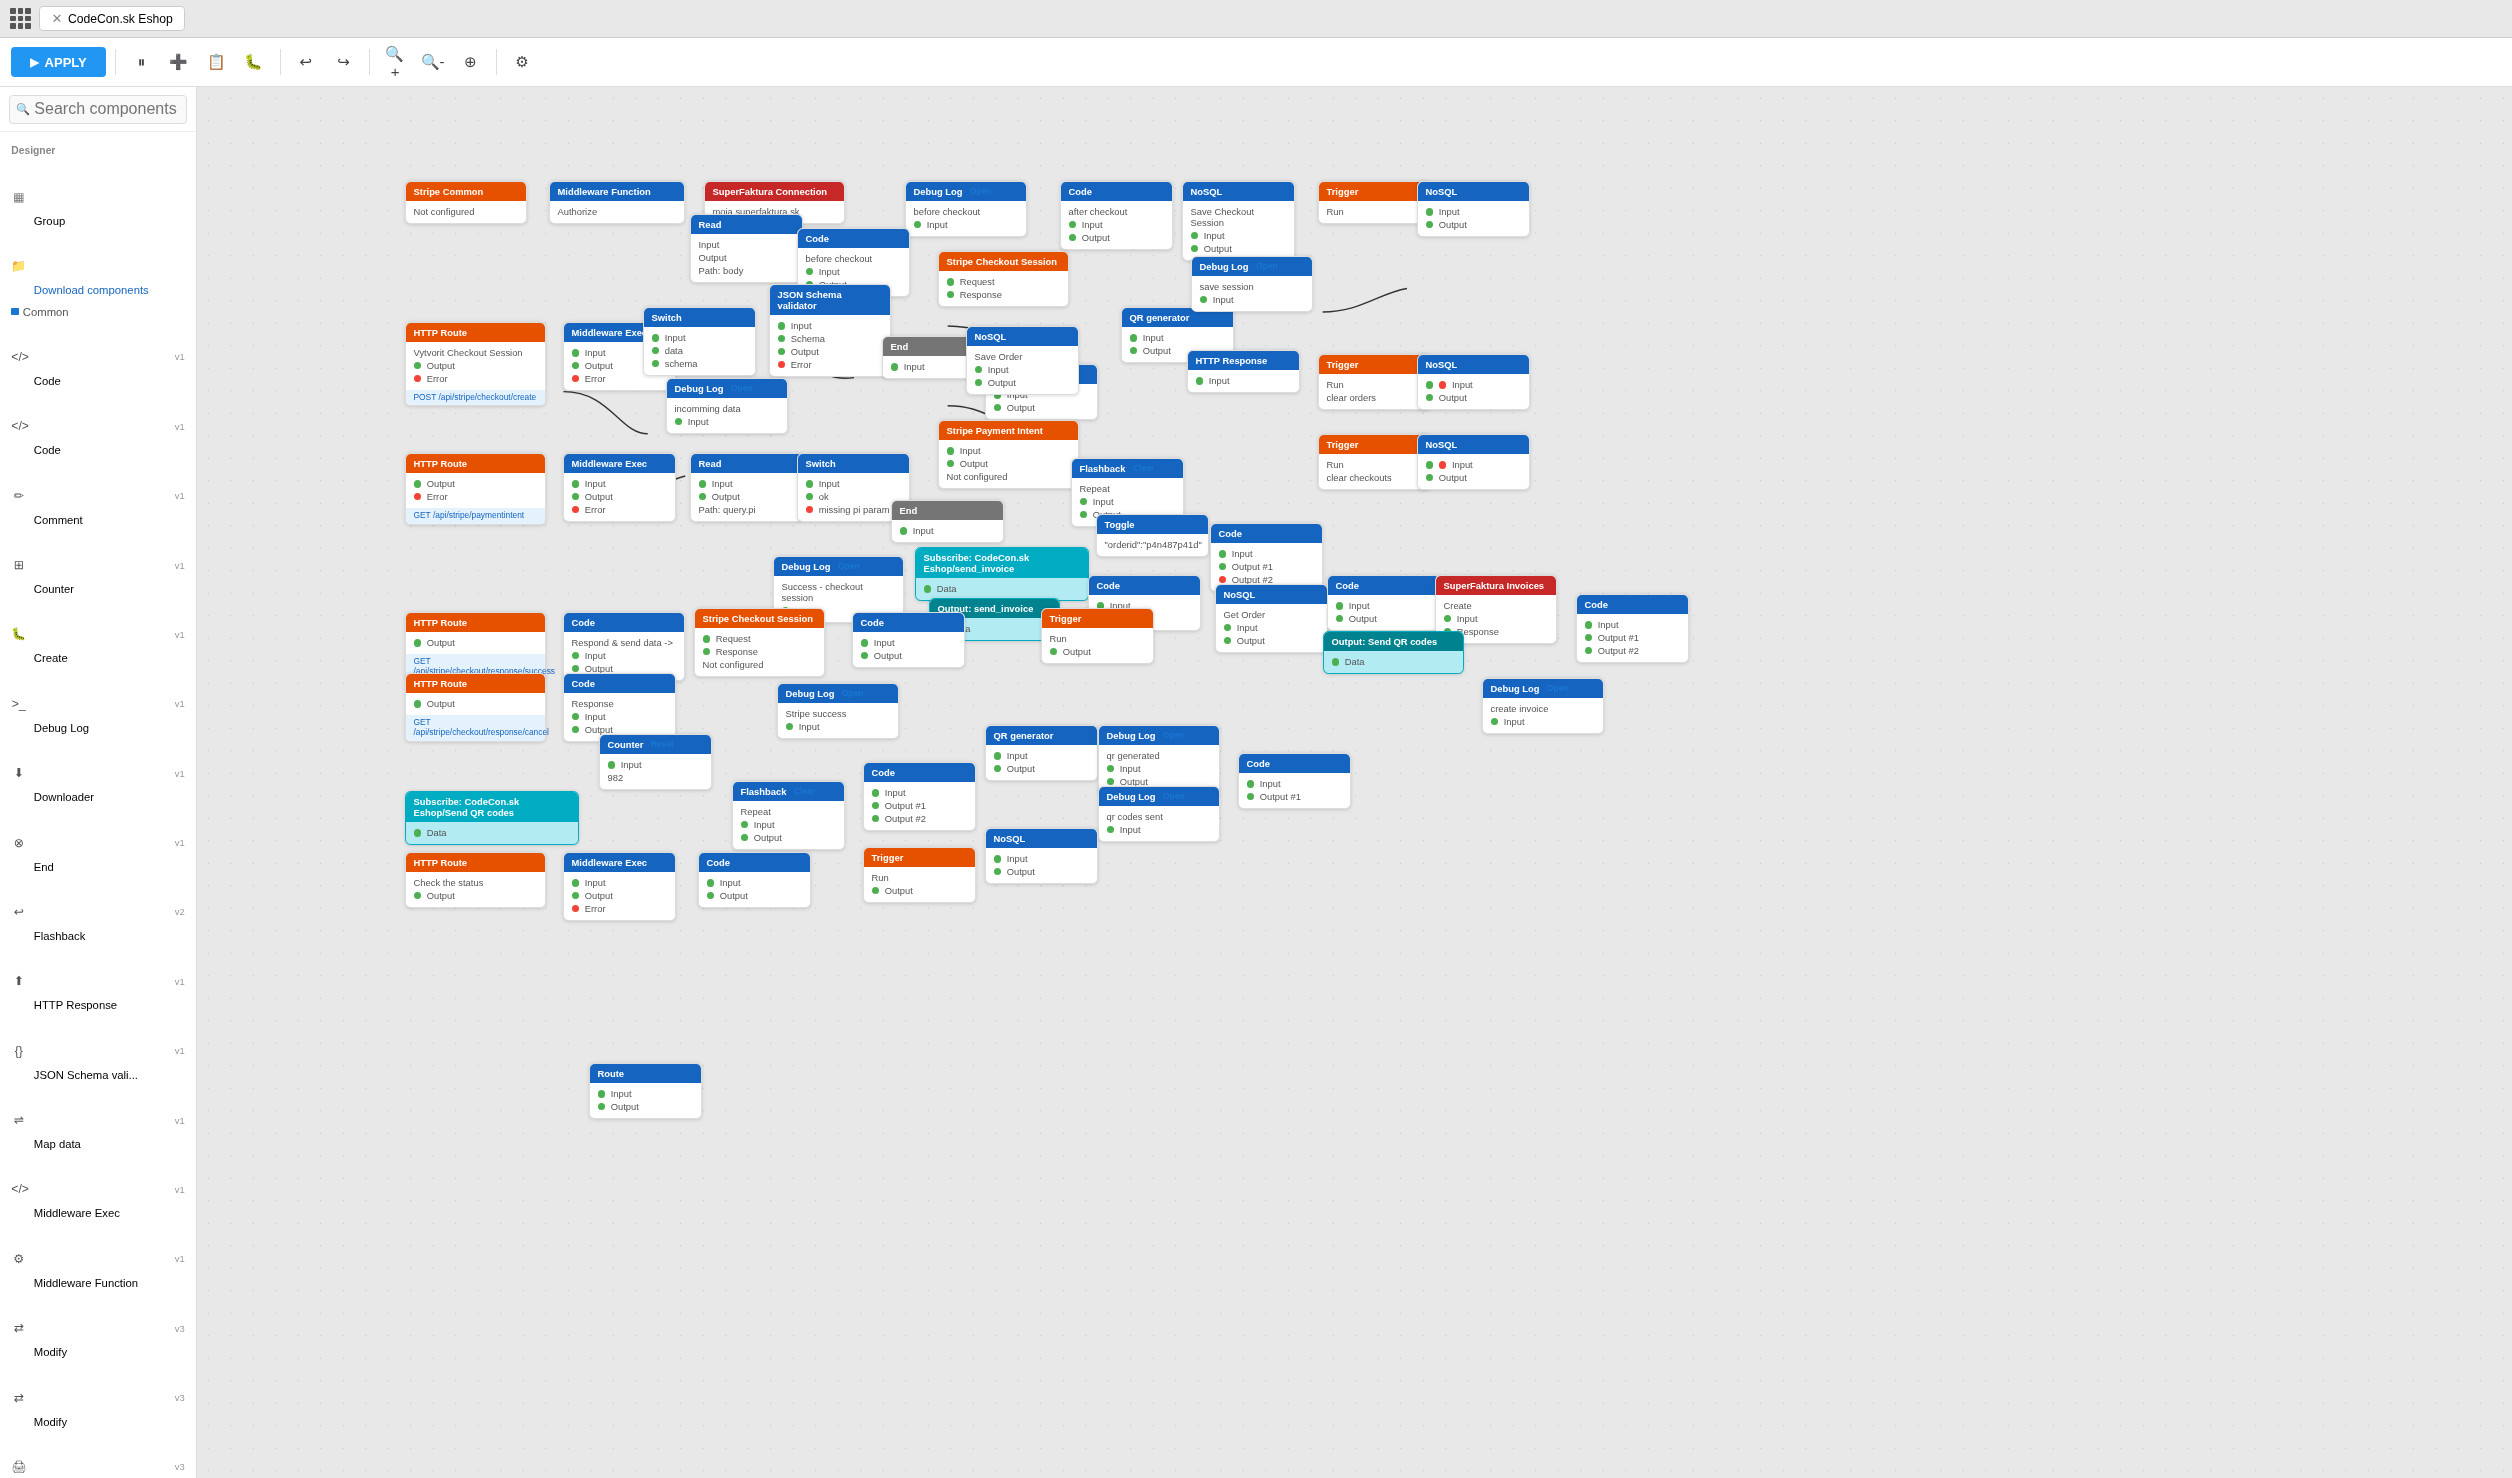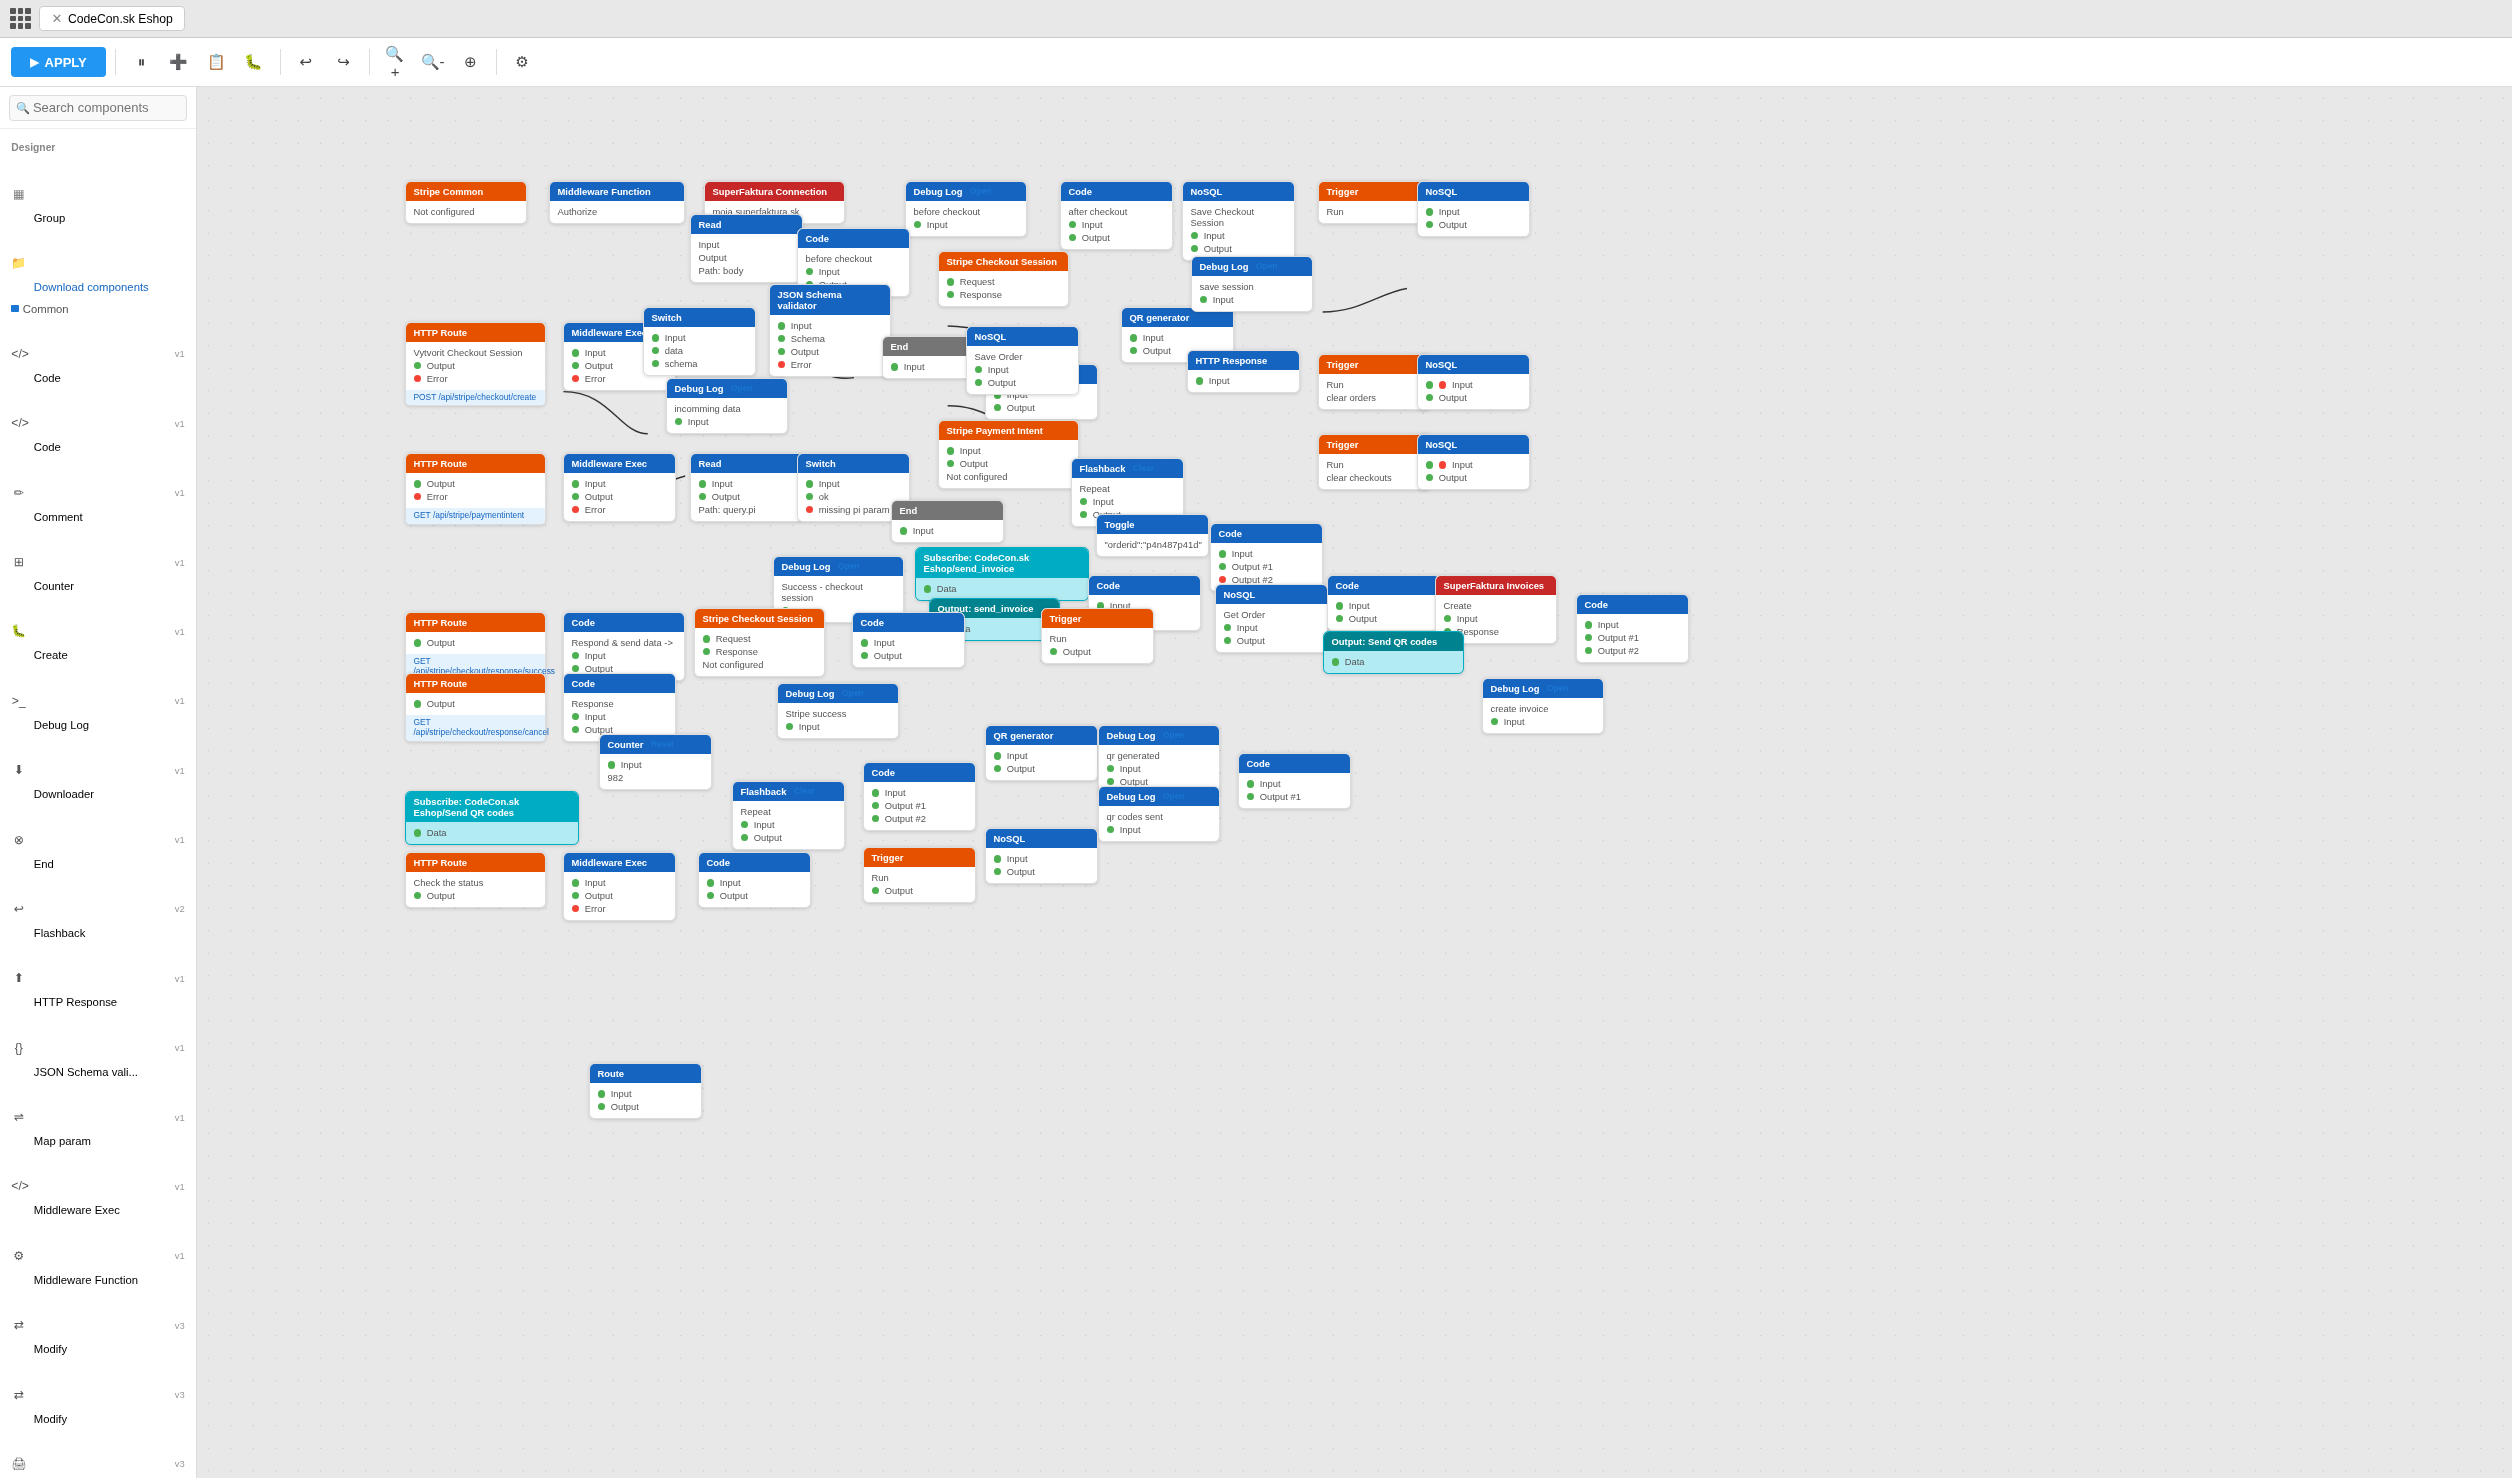--- a/index.html
+++ b/index.html
@@ -19,21 +19,21 @@
     .apply-btn::before { content: '▶'; font-size: 11.3px; }
     .toolbar-sep { width: 0.9px; height: 26px; background: #ddd; margin: 0 3.8px; }
     .toolbar-btn { background: none; border: 0.9px solid transparent; border-radius: 3.8px; padding: 5.6px 7.5px; cursor: pointer; font-size: 15px; color: #444; display: flex; align-items: center; justify-content: center; width: 32px; height: 32px; }
 
     
     #main { display: flex; flex: 1; overflow: hidden; }
 
     
     #sidebar { width: 197px; background: #fff; border-right: 0.9px solid #ddd; display: flex; flex-direction: column; overflow: hidden; flex-shrink: 0; }
     #search-box { padding: 7.5px 9.4px; border-bottom: 0.9px solid #eee; }
-    #search-input { width: 100%; border: 0.9px solid #ddd; border-radius: 3.8px; padding: 4.7px 7.5px 4.7px 22.5px; font-size: 13px; background: #f9f9f9; }
+    #search-input { width: 100%; border: 0.9px solid #ddd; border-radius: 3.8px; padding: 4.7px 7.5px 4.7px 22.5px; font-size: 16px; background: #f9f9f9; text-align: center; }
     .search-wrapper { position: relative; }
     .search-icon-wrap { position: absolute; left: 6.6px; top: 50%; transform: translateY(-50%); color: #999; font-size: 11.3px; }
     #sidebar-content { flex: 1; overflow-y: auto; padding: 7.5px 0; }
     .sidebar-section-title { padding: 5.6px 11.3px; font-size: 10.3px; color: #888; font-weight: 600; }
     .sidebar-item { display: flex; align-items: center; padding: 4.7px 11.3px; cursor: pointer; gap: 7.5px; }
     .sidebar-item .item-icon { font-size: 12.2px; color: #555; width: 15px; text-align: center; }
     .sidebar-item .item-label { flex: 1; font-size: 11.3px; margin-top: 48px; }
     .sidebar-item .item-badge { font-size: 9.4px; color: #999; }
     .sidebar-item.group-item .item-icon { color: #777; }
     .sidebar-item.download-item { color: #1565C0; font-weight: 500; }
@@ -186,21 +186,21 @@
         <span class="item-label">HTTP Response</span>
         <span class="item-badge">v1</span>
       </div>
       <div class="sidebar-item">
         <span class="item-icon">{}</span>
         <span class="item-label">JSON Schema vali...</span>
         <span class="item-badge">v1</span>
       </div>
       <div class="sidebar-item">
         <span class="item-icon">⇌</span>
-        <span class="item-label">Map param</span>
+        <span class="item-label">Map data</span>
         <span class="item-badge">v1</span>
       </div>
       <div class="sidebar-item">
         <span class="item-icon">&lt;/&gt;</span>
         <span class="item-label">Middleware Exec</span>
         <span class="item-badge">v1</span>
       </div>
       <div class="sidebar-item">
         <span class="item-icon">⚙</span>
         <span class="item-label">Middleware Function</span>

